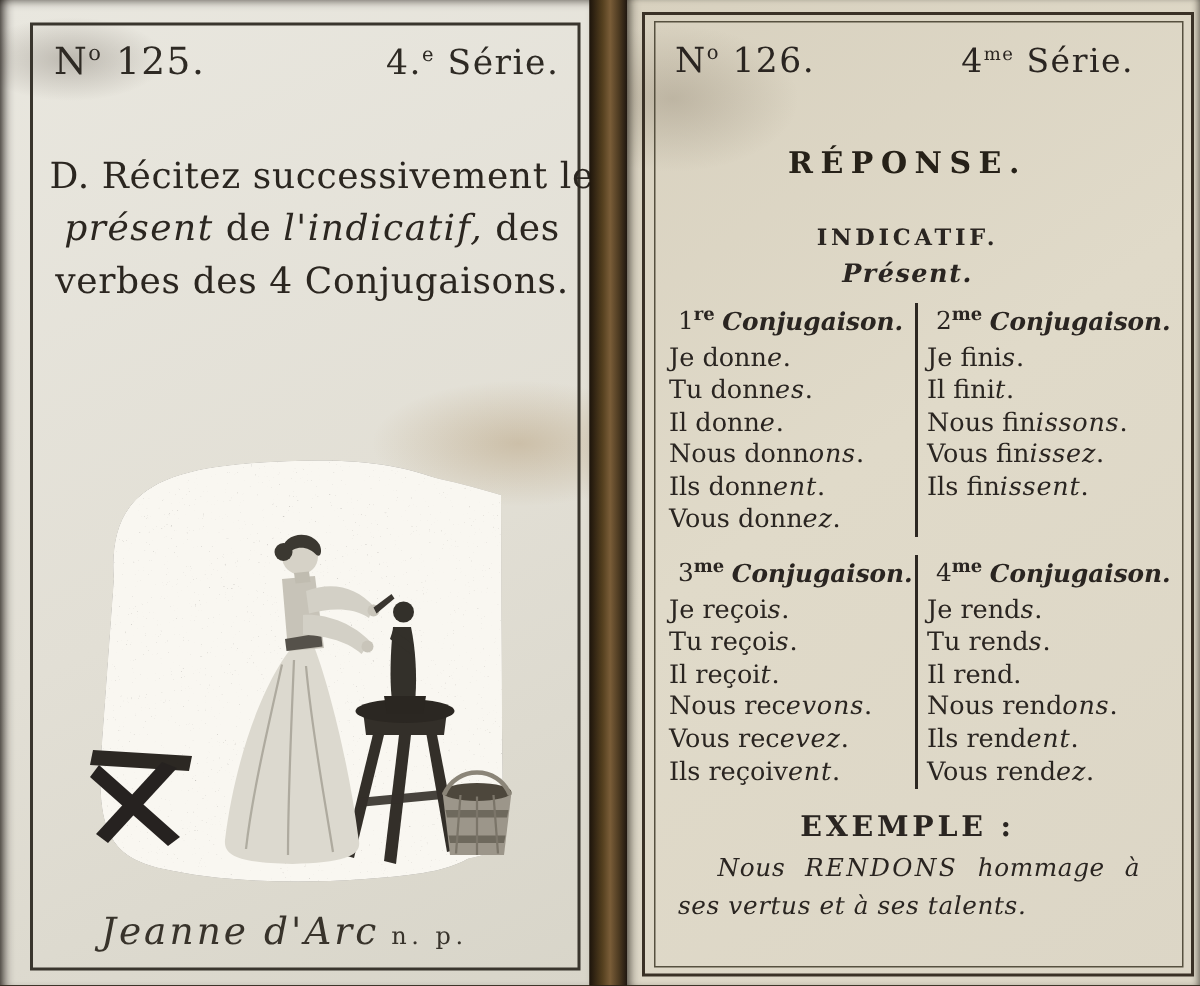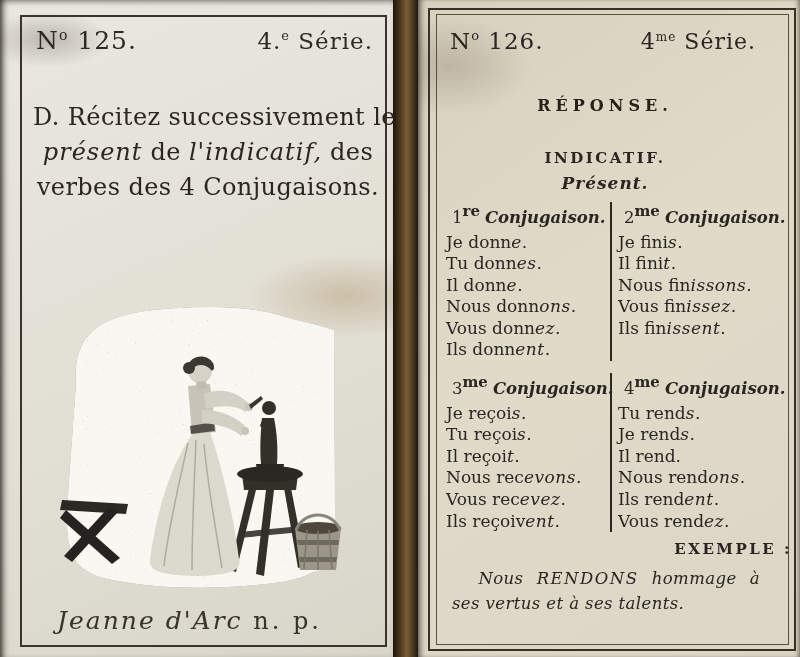--- a/index.html
+++ b/index.html
@@ -22,21 +22,21 @@
   .card-no sup{font-size:14px;vertical-align:super;}
   .serie{font-size:23px;letter-spacing:1px;color:#2e2a24;}
   .serie sup{font-size:13px;vertical-align:super;}
   .question{position:absolute;left:33px;top:100px;width:350px;
     font-size:24px;line-height:35px;letter-spacing:.4px;color:#2b2620;white-space:nowrap;text-align:center;}
   .question .i{font-style:italic;letter-spacing:1px;}
   .illus{position:absolute;left:46px;top:268px;width:300px;height:330px;}
   .caption-l{position:absolute;left:0;right:14px;top:606px;text-align:center;
     font-size:25px;color:#38332b;}
   .caption-l .script{font-style:italic;letter-spacing:2px;}
-  .caption-l .np{font-style:normal;letter-spacing:3px;font-size:24px;}
+  .caption-l .np{font-style:normal;letter-spacing:3px;font-size:16px;}
 
   
   .gap{position:absolute;left:393px;top:0;width:25px;height:657px;
     background:linear-gradient(90deg,#1d140b 0%,#55401f 35%,#7a5d38 55%,#4a3820 80%,#201710 100%);}
 
   
   .card-right{position:absolute;left:418px;top:0;width:382px;height:657px;
     background:
       radial-gradient(120px 70px at 8% 10%, rgba(90,75,55,.22), rgba(90,75,55,0) 70%),
       linear-gradient(145deg,#d8d1bf 0%,#e0dac9 45%,#dcd6c6 100%);
@@ -45,36 +45,36 @@
     border:2px solid #3a3126;}
   .card-right .frame-inner{position:absolute;left:18px;top:14px;right:11px;bottom:12px;
     border:1px solid #56503f;}
   .hdr-row-r{position:absolute;left:32px;right:44px;top:28px;display:flex;
     justify-content:space-between;align-items:baseline;gap:26px;}
   .card-no-r{font-size:23px;letter-spacing:1px;}
   .card-no-r sup{font-size:13px;}
   .serie-r{font-size:22px;letter-spacing:1px;}
   .serie-r sup{font-size:12px;}
   .reponse{position:absolute;left:0;right:8px;top:96px;text-align:center;
-    font-size:16px;font-weight:bold;letter-spacing:5px;color:#262118;}
+    font-size:20px;font-weight:bold;letter-spacing:5px;color:#262118;}
   .indicatif{position:absolute;left:0;right:8px;top:149px;text-align:center;
     font-size:15px;font-weight:bold;letter-spacing:2.5px;}
   .present{position:absolute;left:0;right:8px;top:173px;text-align:center;
     font-size:17px;font-weight:bold;font-style:italic;letter-spacing:1px;}
   .conj-grid{position:absolute;left:22px;top:202px;width:350px;
     display:grid;grid-template-columns:170px 180px;row-gap:12px;}
   .conj-cell{padding:0 0 0 6px;}
   .conj-cell.col-right{border-left:2px solid #2c2721;}
   .conj-head{font-size:16.5px;margin:0 0 5px 6px;white-space:nowrap;}
-  .conj-head sup{font-size:15px;font-weight:bold;}
+  .conj-head sup{font-size:12px;font-weight:bold;}
   .conj-head .cword{font-weight:bold;font-style:italic;margin-left:5px;}
   .v-line{font-size:17px;line-height:21.6px;white-space:nowrap;}
   .v-line i{letter-spacing:.5px;}
-  .exemple-h{position:absolute;left:0;right:8px;top:540px;text-align:right;
-    font-size:15px;font-weight:bold;letter-spacing:2.5px;}
+  .exemple-h{position:absolute;left:0;right:8px;top:540px;text-align:center;
+    font-size:19px;font-weight:bold;letter-spacing:2.5px;}
   .exemple-p{position:absolute;left:34px;right:40px;top:566px;
     font-size:16.5px;line-height:25px;font-style:italic;text-align:justify;
     text-align-last:left;text-indent:1.6em;letter-spacing:.4px;}
   .exemple-p .verb{letter-spacing:1.5px;}
 </style>
 </head>
 <body>
 
 <div class="photo">
 
@@ -213,44 +213,44 @@
     <div class="indicatif">INDICATIF.</div>
     <div class="present">Présent.</div>
 
     <div class="conj-grid" id="conjGrid">
         <div class="conj-cell">
           <div class="conj-head"><span>1</span><sup>re</sup><span class="cword">Conjugaison.</span></div>
           <div class="v-line"><span>Je donn</span><i>e</i><span>.</span></div>
           <div class="v-line"><span>Tu donn</span><i>es</i><span>.</span></div>
           <div class="v-line"><span>Il donn</span><i>e</i><span>.</span></div>
           <div class="v-line"><span>Nous donn</span><i>ons</i><span>.</span></div>
+          <div class="v-line"><span>Ils donn</span><i>ent</i><span>.</span></div>
           <div class="v-line"><span>Vous donn</span><i>ez</i><span>.</span></div>
-          <div class="v-line"><span>Ils donn</span><i>ent</i><span>.</span></div>
         </div>
         <div class="conj-cell col-right">
           <div class="conj-head"><span>2</span><sup>me</sup><span class="cword">Conjugaison.</span></div>
           <div class="v-line"><span>Je fini</span><i>s</i><span>.</span></div>
           <div class="v-line"><span>Il fini</span><i>t</i><span>.</span></div>
           <div class="v-line"><span>Nous fin</span><i>issons</i><span>.</span></div>
           <div class="v-line"><span>Vous fin</span><i>issez</i><span>.</span></div>
           <div class="v-line"><span>Ils fin</span><i>issent</i><span>.</span></div>
         </div>
         <div class="conj-cell">
           <div class="conj-head"><span>3</span><sup>me</sup><span class="cword">Conjugaison.</span></div>
           <div class="v-line"><span>Je reçoi</span><i>s</i><span>.</span></div>
           <div class="v-line"><span>Tu reçoi</span><i>s</i><span>.</span></div>
           <div class="v-line"><span>Il reçoi</span><i>t</i><span>.</span></div>
           <div class="v-line"><span>Nous rec</span><i>evons</i><span>.</span></div>
           <div class="v-line"><span>Vous rec</span><i>evez</i><span>.</span></div>
           <div class="v-line"><span>Ils reçoiv</span><i>ent</i><span>.</span></div>
         </div>
         <div class="conj-cell col-right">
           <div class="conj-head"><span>4</span><sup>me</sup><span class="cword">Conjugaison.</span></div>
+          <div class="v-line"><span>Je rend</span><i>s</i><span>.</span></div>
           <div class="v-line"><span>Tu rend</span><i>s</i><span>.</span></div>
-          <div class="v-line"><span>Je rend</span><i>s</i><span>.</span></div>
           <div class="v-line"><span>Il rend</span><i></i><span>.</span></div>
           <div class="v-line"><span>Nous rend</span><i>ons</i><span>.</span></div>
           <div class="v-line"><span>Ils rend</span><i>ent</i><span>.</span></div>
           <div class="v-line"><span>Vous rend</span><i>ez</i><span>.</span></div>
         </div>
       </div>
 
     <div class="exemple-h">EXEMPLE :</div>
     <div class="exemple-p"><span>Nous </span><span class="verb">RENDONS</span><span> hommage à ses vertus et à ses talents.</span></div>
   </div>

